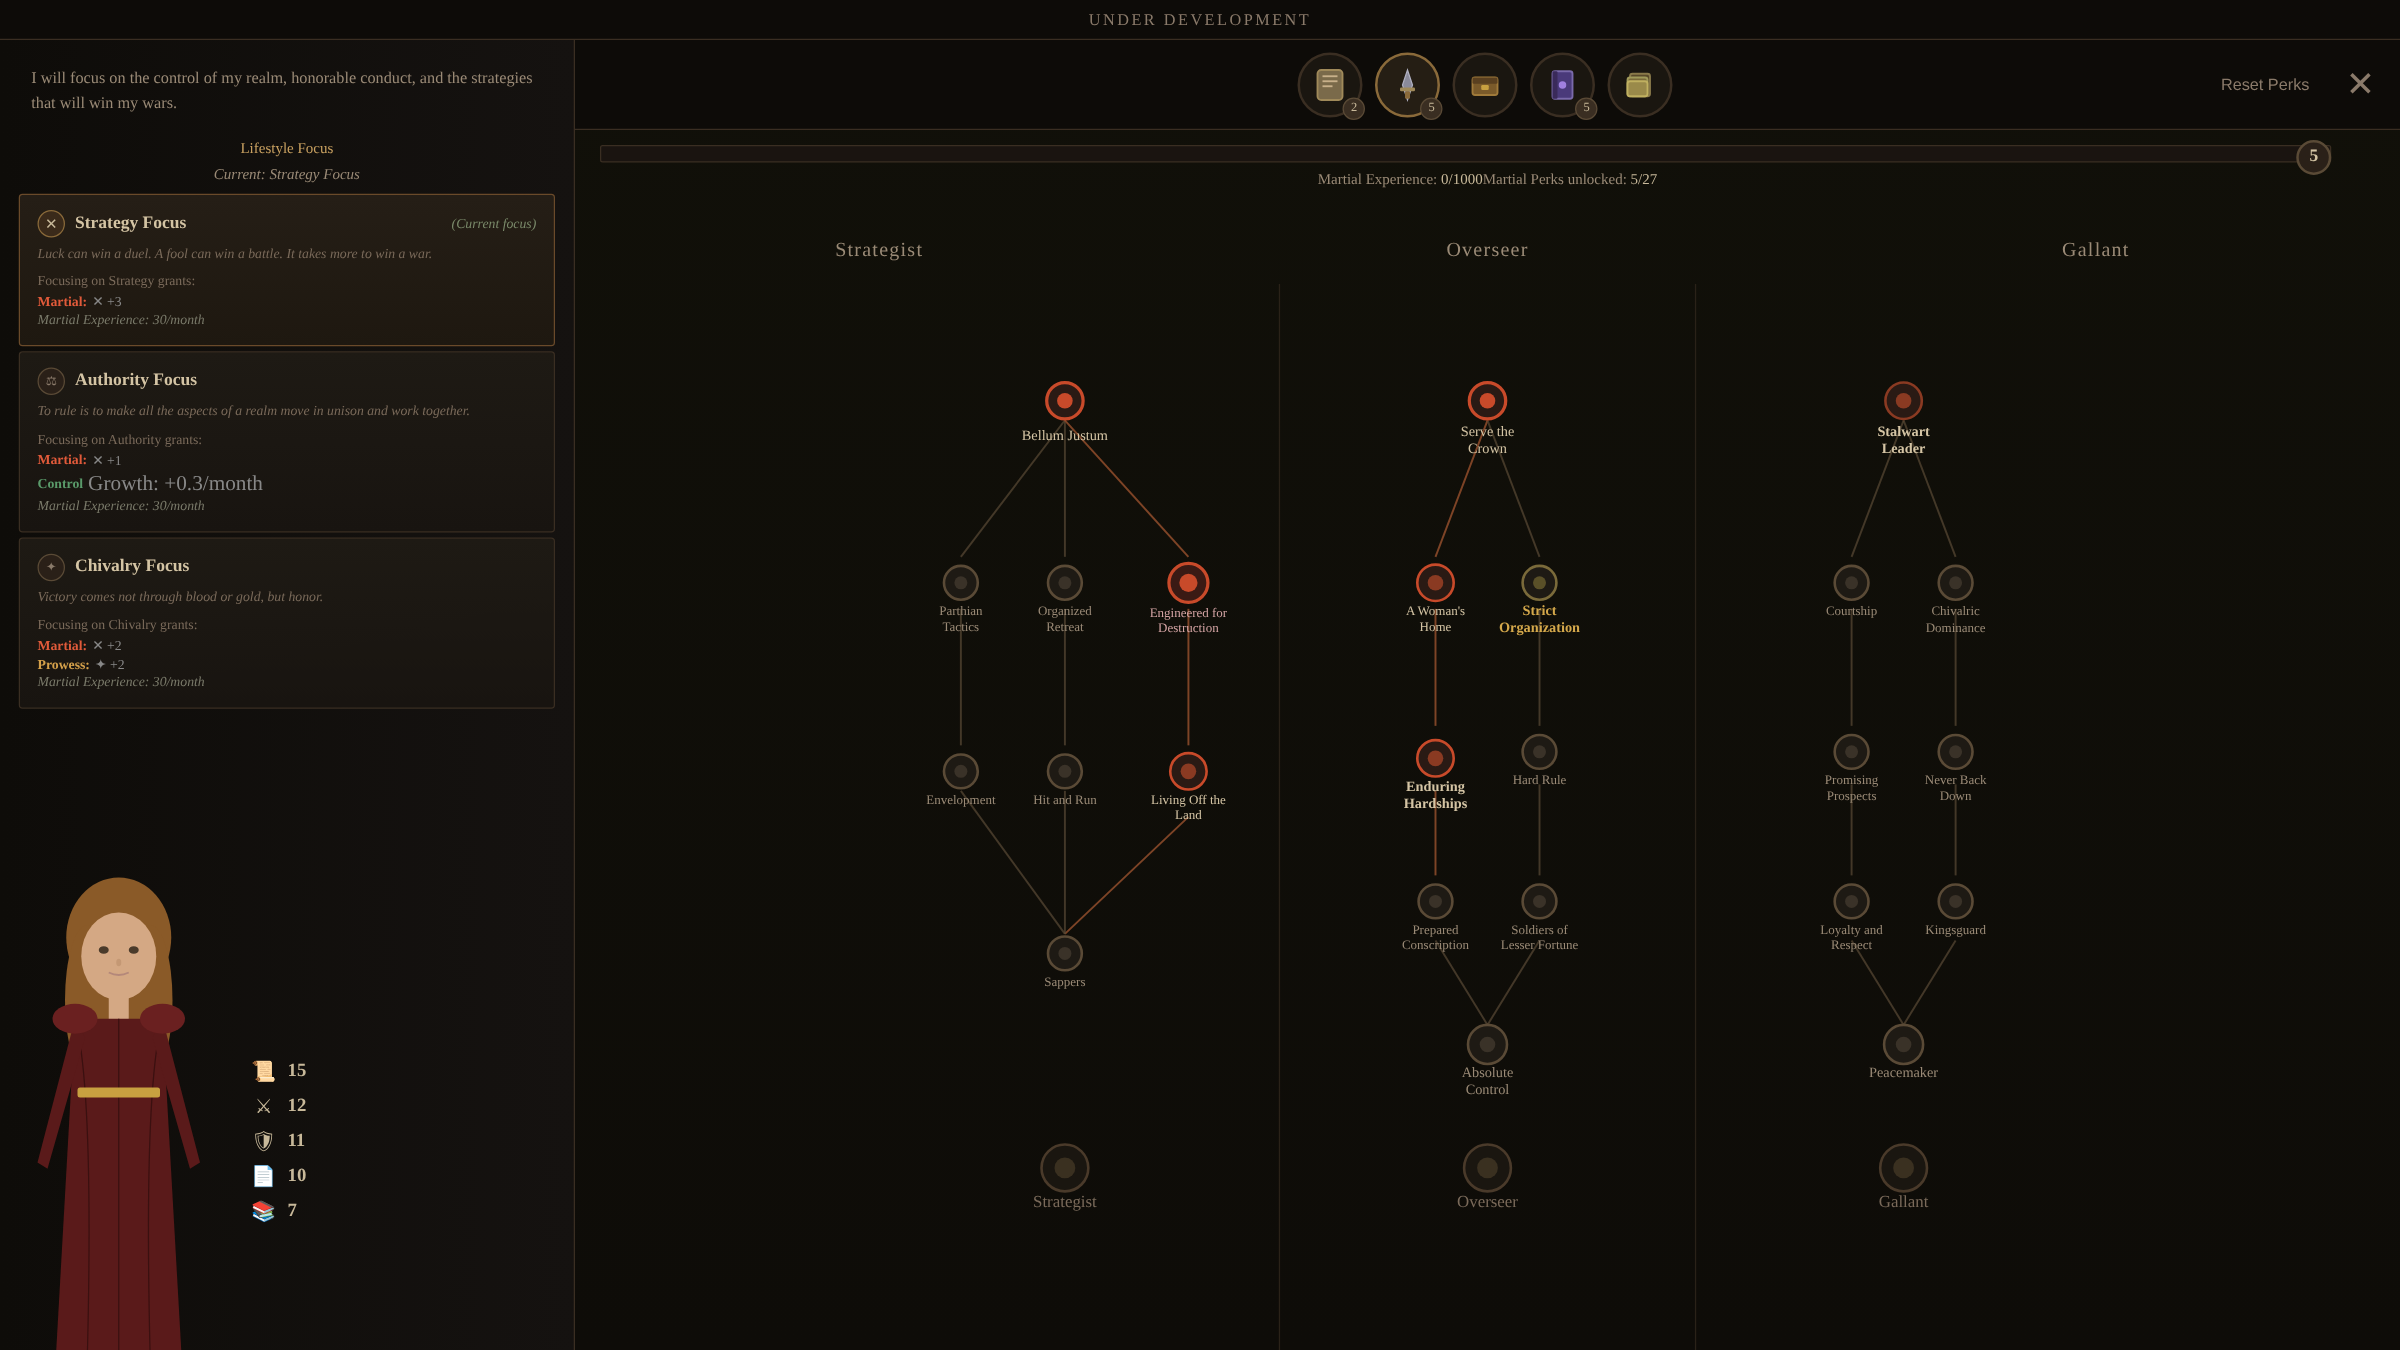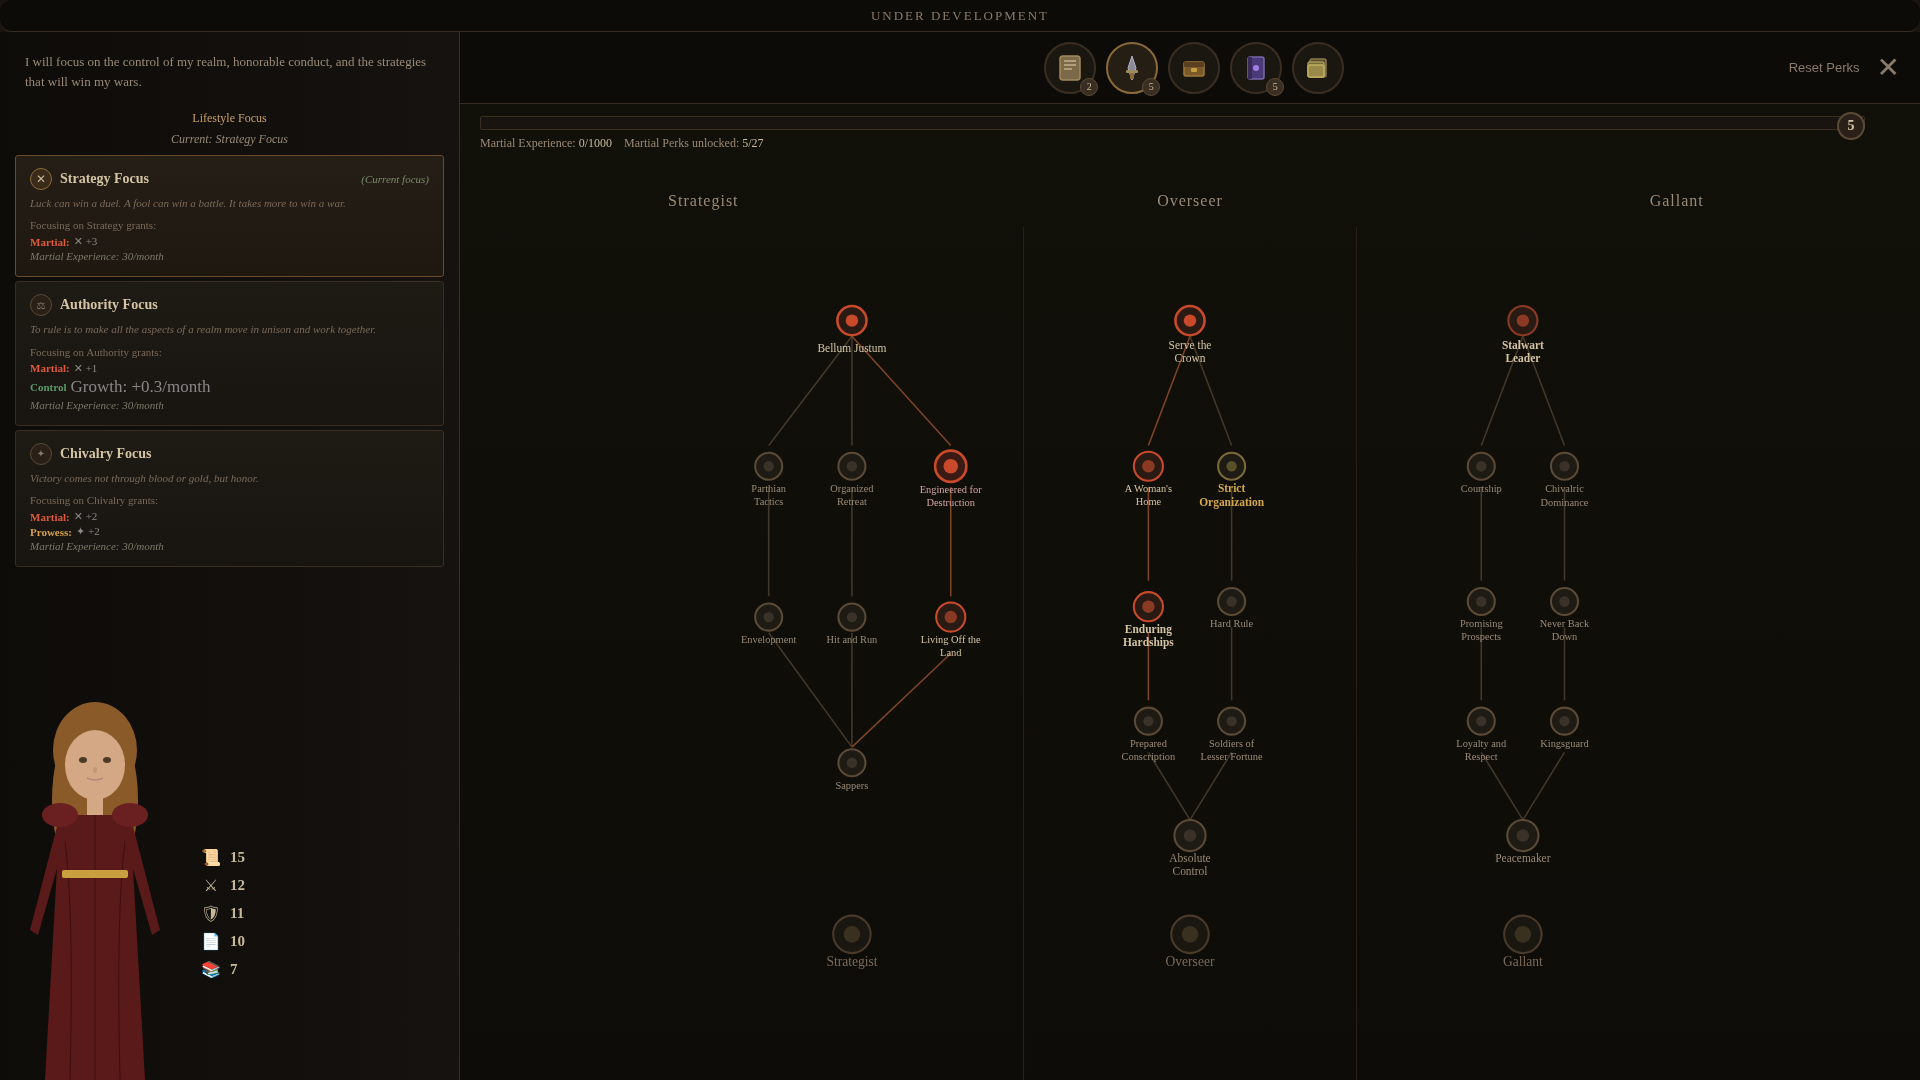--- a/index.html
+++ b/index.html
@@ -21,21 +21,20 @@
       right: 0;
       height: 32px;
       background: #0d0b08;
       display: flex;
       align-items: center;
       justify-content: center;
       font-size: 13px;
       letter-spacing: 2px;
       color: #8a7a6a;
       border-bottom: 1px solid #3a2e22;
-      border-radius: 12px;
     }
 
     
     .main-container {
       position: absolute;
       top: 32px;
       left: 0;
       right: 0;
       bottom: 0;
       display: flex;
@@ -351,24 +350,23 @@
       display: flex;
       align-items: center;
       justify-content: center;
       font-size: 14px;
       font-weight: bold;
       color: #d4c4a4;
     }
 
     .exp-info-row {
       display: flex;
-      justify-content: flex-start;
+      justify-content: center;
       font-size: 12px;
       color: #7a6a5a;
-      gap: 12px;
     }
 
     .exp-info-row span.label {
       color: #9a8a76;
     }
 
     .exp-info-row span.value {
       color: #c8b99a;
     }
 
@@ -563,21 +561,21 @@
         </div>
 
         <div class="focus-tab-icon">
           <svg viewBox="0 0 32 32" width="28" height="28">
             <rect x="8" y="7" width="16" height="18" rx="2" fill="#5a4a2a" stroke="#8a7a4a" stroke-width="1.5"></rect>
             <rect x="6" y="10" width="16" height="15" rx="2" fill="#7a6a3a" stroke="#a09a5a" stroke-width="1.5"></rect>
             <rect x="6" y="13" width="16" height="12" rx="2" fill="#9a8a4a" stroke="#c0b060" stroke-width="1.5"></rect>
           </svg>
         </div>
       </div>
-      <div style="display:flex; align-items:center; gap:2px;">
+      <div style="display:flex; align-items:center; gap:14px;">
         <button class="reset-perks-btn">Reset Perks</button>
         <button class="close-btn">✕</button>
       </div>
     </div>
 
     <div class="exp-area">
       <div style="position:relative; margin-right:35px;">
         <div class="exp-bar-container">
           <div class="exp-bar-fill" style="width:0%"></div>
         </div>

